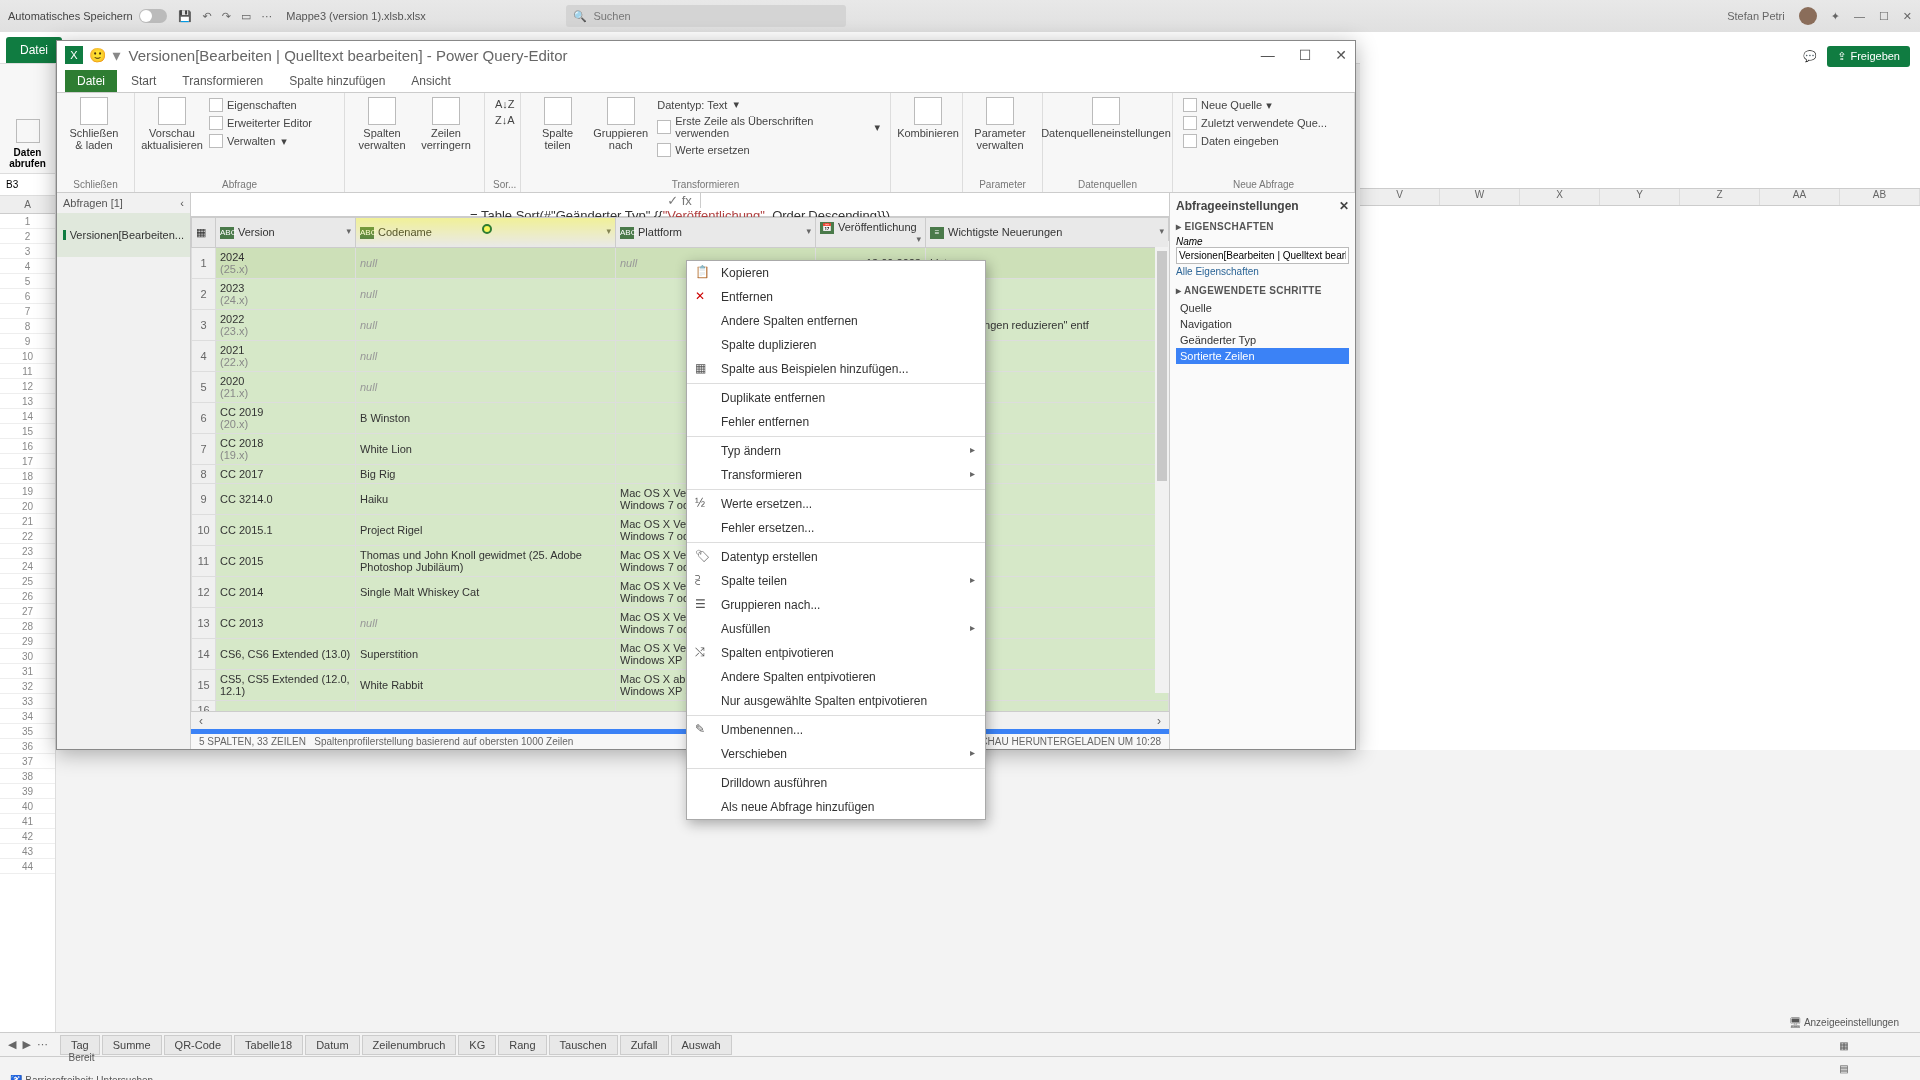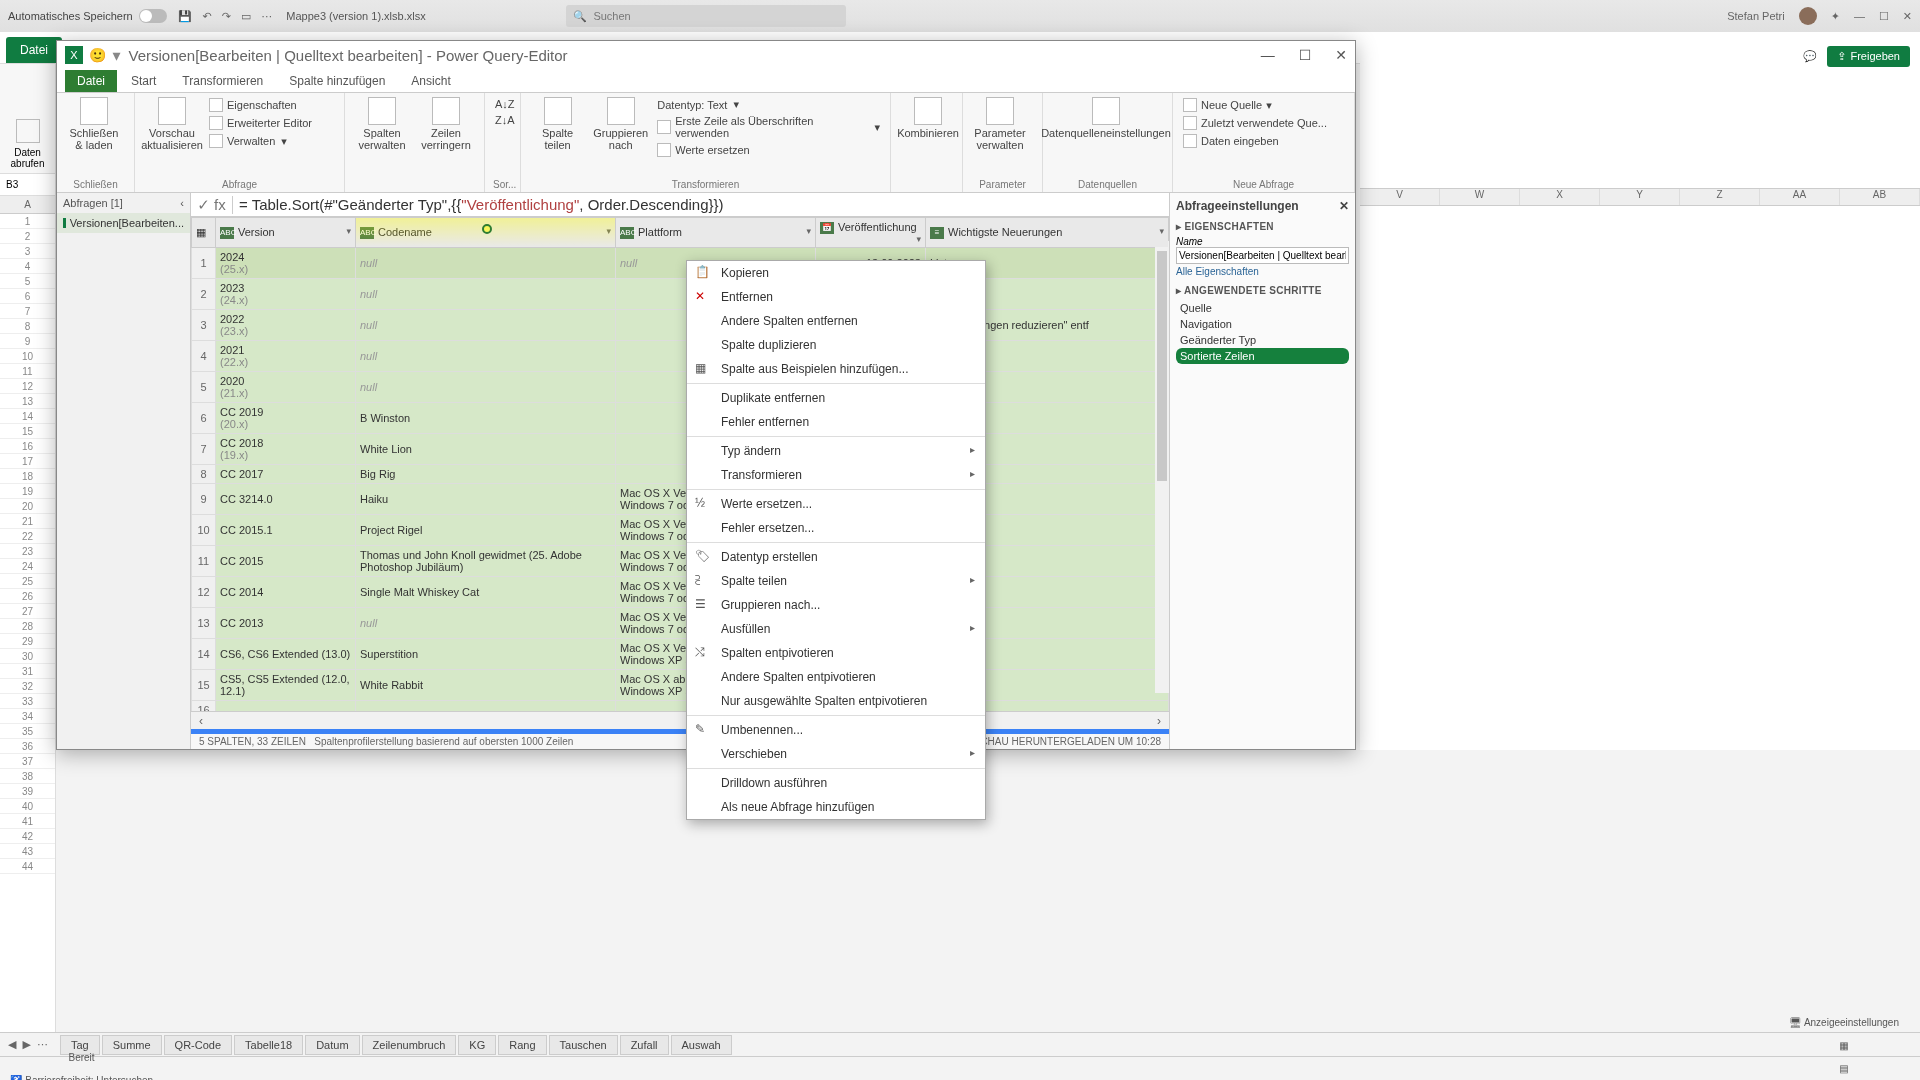--- a/index.html
+++ b/index.html
@@ -42,25 +42,25 @@
 .rbtn-big .ricon { width:28px; height:28px; border:1px solid #bbb; background:#fff; }
 .rbtn-big span { text-align:center; line-height:1.1; }
 .rbtn-small { display:flex; align-items:center; gap:4px; cursor:pointer; padding:1px 2px; }
 .rbtn-small .ricon-s { width:14px; height:14px; border:1px solid #bbb; background:#fff; }
 .rcol { display:flex; flex-direction:column; gap:2px; }
 
 .pq-body { flex:1; display:flex; overflow:hidden; }
 
 .pq-queries { width:134px; background:#f1f1f1; border-right:1px solid #ccc; font-size:11px; }
 .pq-queries .head { padding:4px 6px; color:#555; display:flex; justify-content:space-between; align-items:center; }
-.pq-queries .item { background:#e0e8dc; padding:4px 6px; display:flex; align-items:center; gap:4px; color:#333; }
+.pq-queries .item { background:#e0e8dc; padding:16px 6px; display:flex; align-items:center; gap:4px; color:#333; }
 .pq-queries .item .qicon { width:12px; height:10px; background:#107c41; }
 
 .pq-main { flex:1; display:flex; flex-direction:column; }
-.pq-formula { height:24px; border-bottom:1px solid #ccc; display:flex; align-items:center; font-size:15px; }
+.pq-formula { height:24px; border-bottom:1px solid #ccc; display:flex; align-items:center; font-size:13px;flex-direction:column; }
 .pq-formula .fx { width:42px; text-align:center; color:#777; border-right:1px solid #ccc; }
 .pq-formula .bar { flex:1; padding:0 6px; font-family:Consolas,monospace; color:#333; }
 .pq-formula .bar .redlit { color:#b04040; }
 
 .pq-grid { flex:1; overflow:auto; position:relative; font-size:11px; }
 .pq-grid table { border-collapse:collapse; width:100%; }
 .pq-grid th { background:#e9e9e9; border:1px solid #ccc; padding:3px 4px; text-align:left; position:sticky; top:0; font-weight:normal; color:#333; }
 .pq-grid th.rownumhead { width:24px; background:#e9e9e9; }
 .pq-grid td { border:1px solid #ddd; padding:3px 4px; color:#333; }
 .pq-grid td.rownum { background:#f0f0f0; text-align:center; color:#666; width:24px; }
@@ -78,32 +78,32 @@
 .pq-status { height:20px; background:#f7f7f7; border-top:5px solid #3b82f6; display:flex; align-items:center; font-size:10px; color:#666; padding:0 8px; justify-content:space-between; }
 
 .pq-settings { width:186px; border-left:1px solid #ccc; background:#fafafa; font-size:11px; padding:6px; }
 .pq-settings h4 { font-size:12px; font-weight:600; color:#444; margin-bottom:6px; display:flex; justify-content:space-between; }
 .pq-settings .sect { margin-top:8px; }
 .pq-settings .sect .shead { font-size:10px; font-weight:600; color:#555; letter-spacing:0.3px; }
 .pq-settings input { width:100%; font-size:10px; padding:2px; border:1px solid #bbb; }
 .pq-settings .link { color:#2a6496; font-size:10px; margin-top:2px; cursor:pointer; }
 .pq-settings .steps { margin-top:4px; }
 .pq-settings .step { padding:2px 4px; cursor:pointer; color:#333; }
-.pq-settings .step.sel { background:#15803d; color:#fff;border-radius:6px; }
+.pq-settings .step.sel { background:#3b82f6; color:#fff; }
 
 
 .ctx { position:absolute; top:260px; left:686px; width:300px; background:#fff; border:1px solid #aaa; box-shadow:2px 4px 12px rgba(0,0,0,0.3); font-size:12px; color:#333; z-index:50; }
 .ctx .citem { padding:5px 10px 5px 34px; position:relative; cursor:pointer; }
 .ctx .sep { height:1px; background:#ddd; margin:2px 0; }
 .ctx .citem .cicon { position:absolute; left:8px; top:4px; width:16px; height:16px; font-size:12px; color:#555; }
 .ctx .citem .sub { float:right; color:#666; font-size:10px; }
 
 
 .excel-leftcol { position:absolute; top:64px; left:0; width:56px; bottom:30px; background:#fff; border-right:1px solid #ddd; font-size:10px; }
-.excel-leftcol .hdr { height:110px; background:#f7f7f7; border-bottom:1px solid #ddd; display:flex; flex-direction:column; align-items:center; justify-content:flex-end; padding-bottom:4px; gap:4px; }
+.excel-leftcol .hdr { height:110px; background:#f7f7f7; border-bottom:1px solid #ddd; display:flex; flex-direction:column; align-items:center; justify-content:flex-end; padding-bottom:4px; gap:4px;font-weight:bold; }
 .excel-leftcol .hdr .bicon { width:24px; height:24px; border:1px solid #bbb; }
 .excel-leftcol .colhead { height:18px; background:#eee; border-bottom:1px solid #ccc; text-align:center; line-height:18px; color:#666; }
 .excel-leftcol .rows div { height:15px; border-bottom:1px solid #eee; text-align:center; color:#888; line-height:15px; }
 
 .excel-rightstrip { position:absolute; top:40px; right:0; width:560px; height:710px; background:#fff; }
 .excel-rightstrip .sharebar { height:32px; display:flex; align-items:center; justify-content:flex-end; gap:10px; padding-right:10px; font-size:11px; }
 .excel-rightstrip .sharebtn { background:#107c41; color:#fff; padding:4px 10px; border-radius:3px; display:flex; align-items:center; gap:4px; }
 .excel-rightstrip .gridcols { height:18px; background:#eee; border-bottom:1px solid #ccc; border-top:1px solid #ccc; display:flex; margin-top:116px; }
 .excel-rightstrip .gridcols span { flex:1; text-align:center; font-size:10px; color:#666; border-right:1px solid #ddd; }
 

